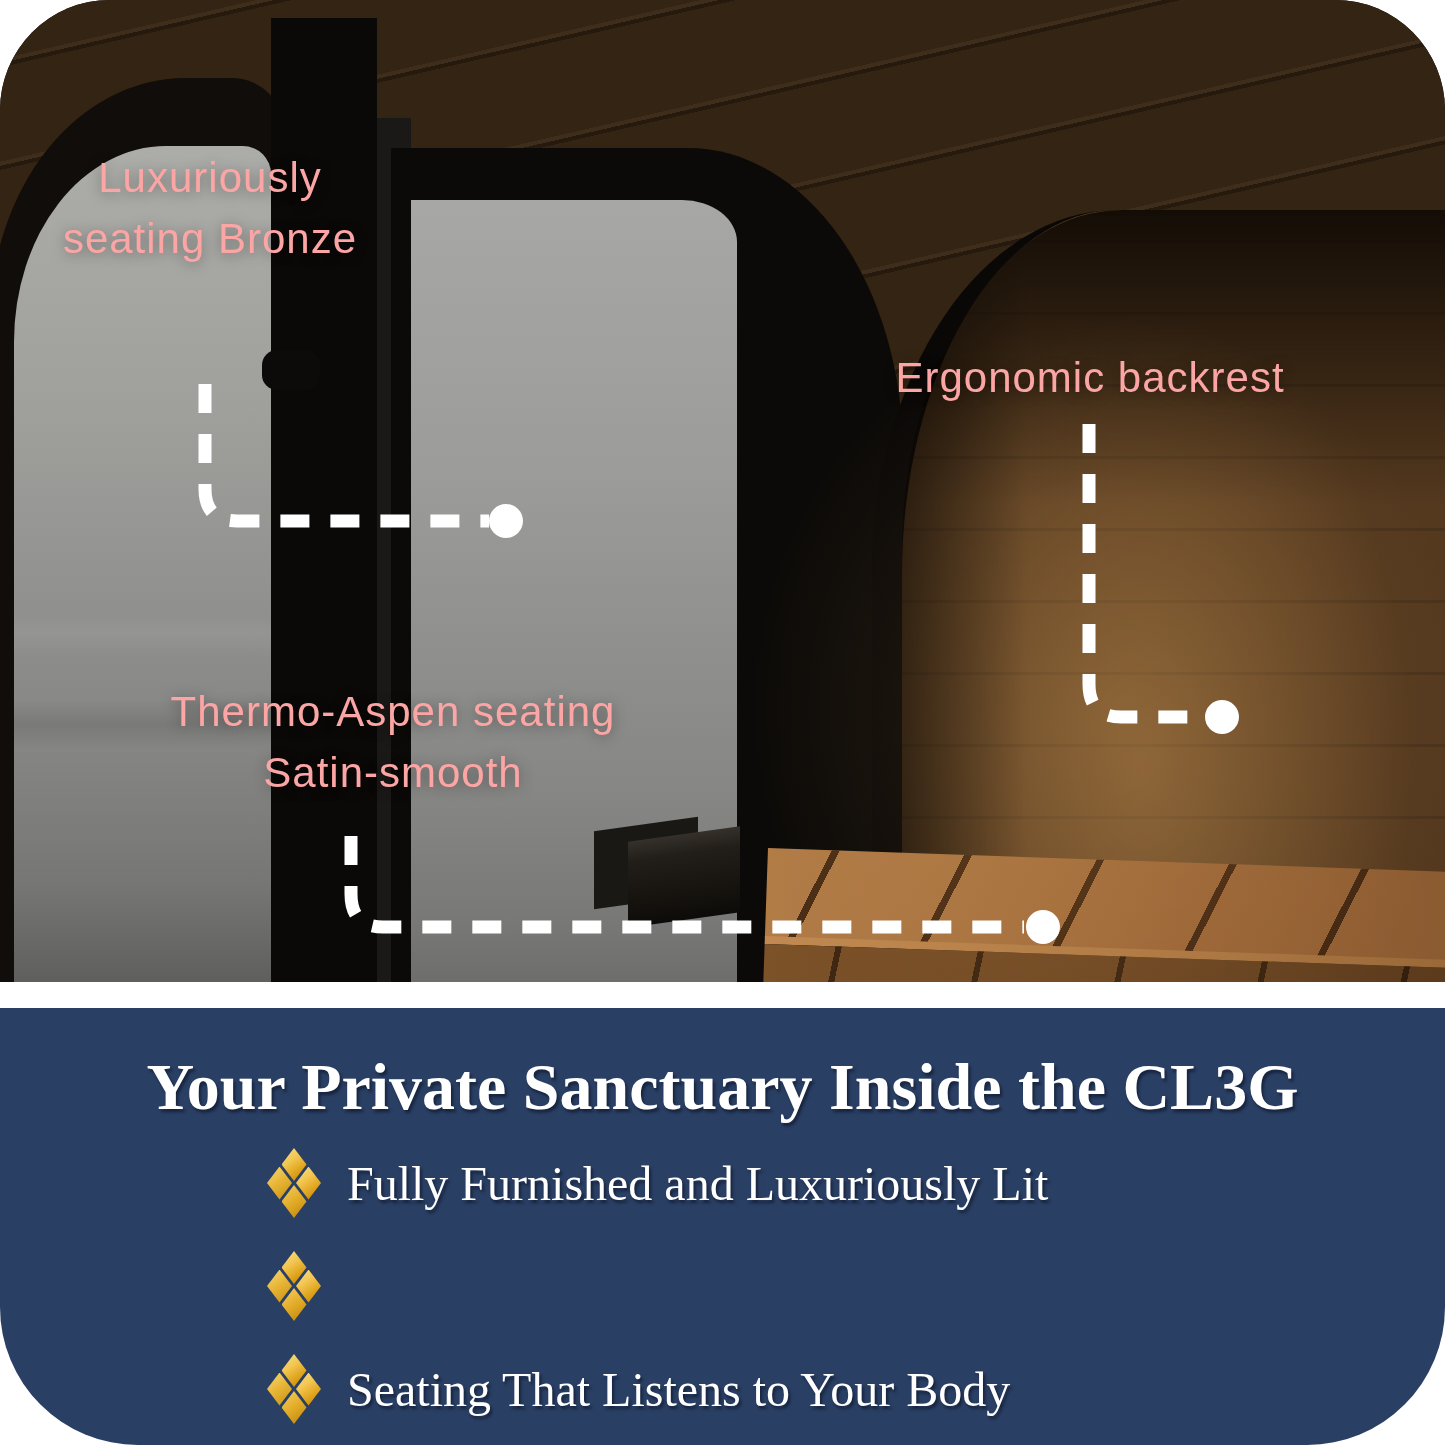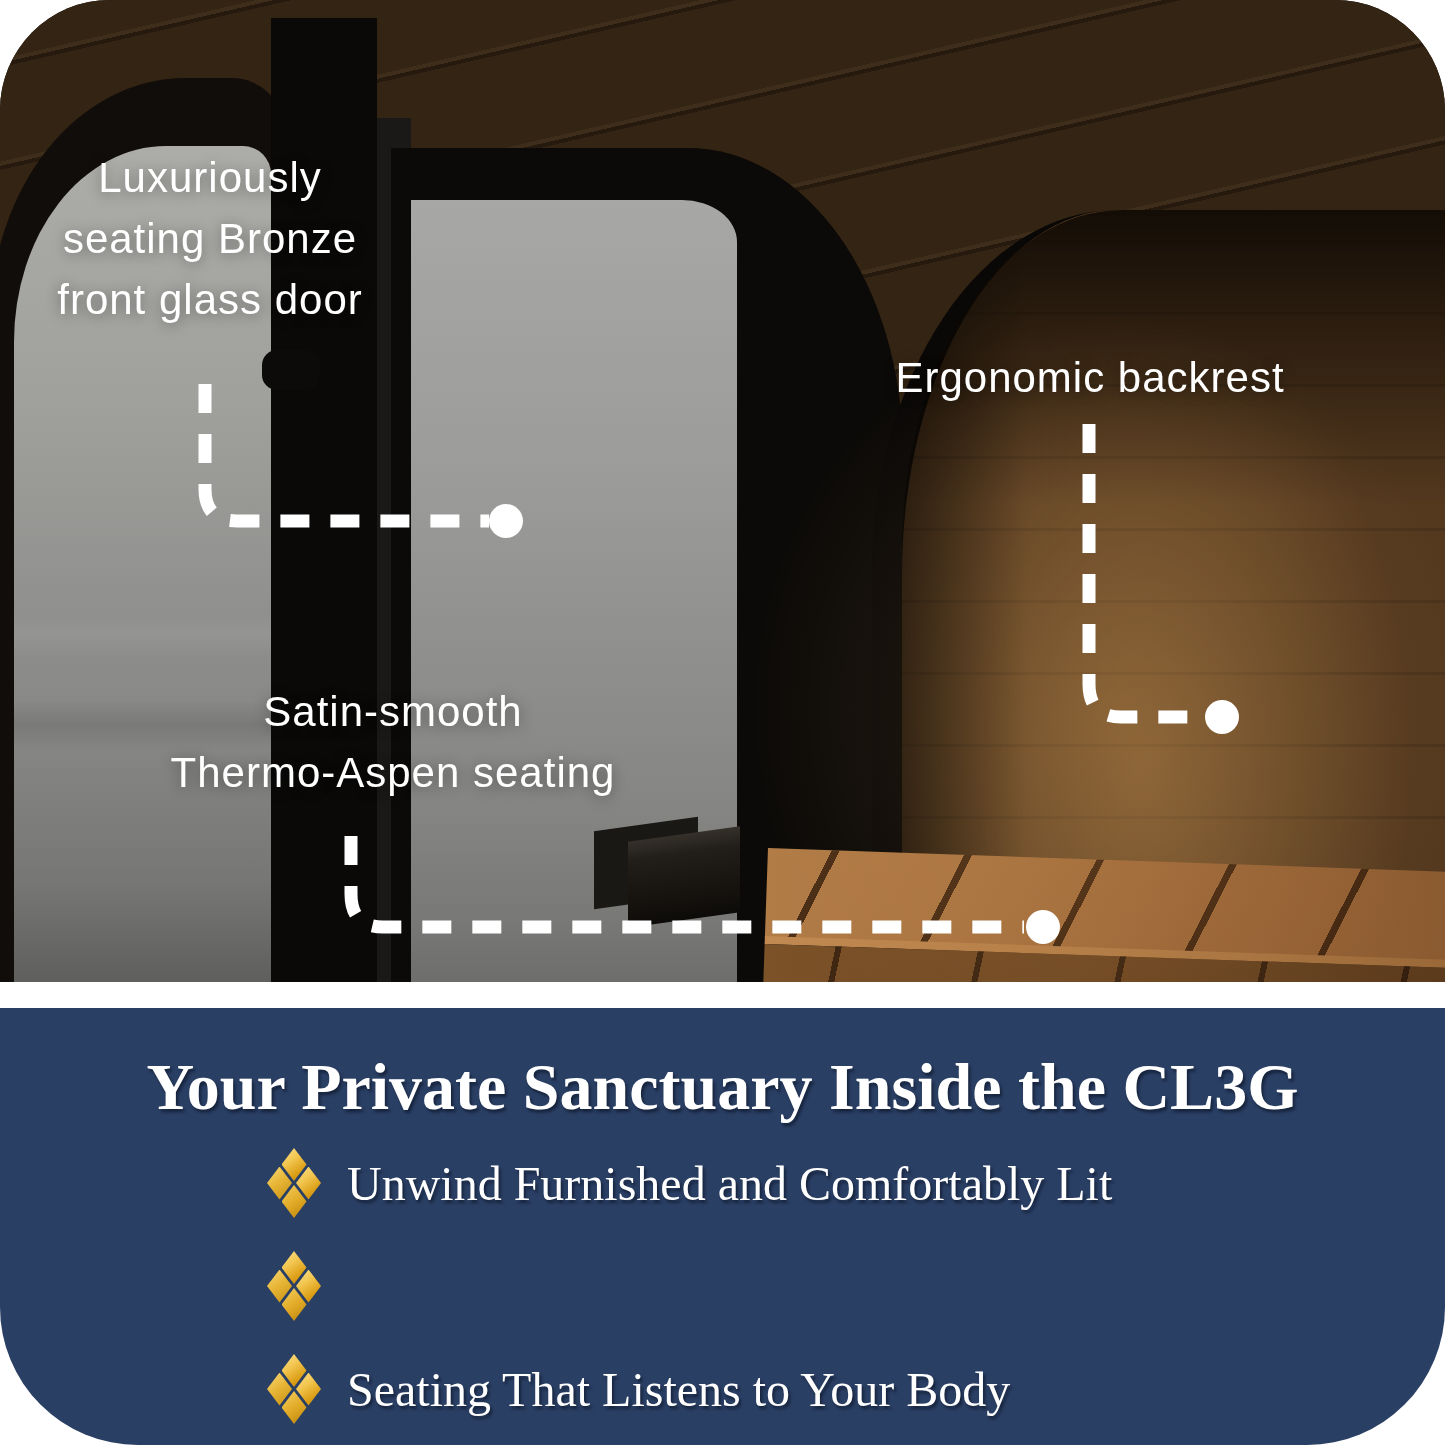--- a/index.html
+++ b/index.html
@@ -76,21 +76,21 @@
     background:
       repeating-linear-gradient(100deg, rgba(30,15,5,0) 0 70px, rgba(25,12,4,.6) 70px 76px, rgba(30,15,5,0) 76px 140px),
       linear-gradient(90deg,#7c5228 0%,#6b4522 55%,#5a3a1c 100%);}
 
   
   .glow{position:absolute;left:700px;top:260px;right:0;bottom:0;pointer-events:none;
     background:radial-gradient(ellipse at 55% 62%, rgba(255,190,100,.14), rgba(0,0,0,0) 62%);}
 
   
   .connectors{position:absolute;left:0;top:0;width:1445px;height:982px;}
-  .photo-label{position:absolute;color:#ffffff;font-size:42px;line-height:61px;letter-spacing:1px;
+  .photo-label{position:absolute;color:#fca5a5;font-size:42px;line-height:61px;letter-spacing:1px;
     text-align:center;text-shadow:0 2px 14px rgba(0,0,0,.4);}
   .label-door{left:10px;top:147px;width:400px;}
   .label-backrest{left:795px;top:347px;width:590px;}
   .label-seating{left:93px;top:681px;width:600px;}
 
   
   .gap{position:absolute;left:0;top:982px;width:1445px;height:26px;background:#ffffff;}
 
   
   .panel{position:absolute;left:0;top:1008px;width:1445px;height:437px;background:#2A3F64;
@@ -148,45 +148,44 @@
       <circle cx="506" cy="521" r="17" fill="#ffffff"></circle>
       <path d="M1089 424 L1089 684 Q1089 717 1121 717 L1204 717" stroke="#ffffff" stroke-width="13" stroke-dasharray="29 21"></path>
       <circle cx="1222" cy="717" r="17" fill="#ffffff"></circle>
       <path d="M351 836 L351 894 Q351 927 383 927 L1024 927" stroke="#ffffff" stroke-width="13" stroke-dasharray="29 21"></path>
       <circle cx="1043" cy="927" r="17" fill="#ffffff"></circle>
     </svg>
 
     <div class="photo-label label-door">
       <div>Luxuriously</div>
       <div>seating Bronze</div>
-      <div>front glass door</div>
     </div>
     <div class="photo-label label-backrest">
       <div>Ergonomic backrest</div>
     </div>
     <div class="photo-label label-seating">
+      <div>Thermo-Aspen seating</div>
       <div>Satin-smooth</div>
-      <div>Thermo-Aspen seating</div>
     </div>
   </div>
 
   <div class="gap"></div>
 
   <div class="panel">
     <div class="panel-title">Your Private Sanctuary Inside the CL3G</div>
 
     <div class="bullets">
       <div class="bullet-row">
         <span class="diamond-icon">
           <i class="d-top"></i>
             <i class="d-left"></i>
             <i class="d-right"></i>
             <i class="d-bottom"></i>
         </span>
-        <span class="bullet-text">Unwind Furnished and Comfortably Lit</span>
+        <span class="bullet-text">Fully Furnished and Luxuriously Lit</span>
       </div>
       <div class="bullet-row">
         <span class="diamond-icon">
           <i class="d-top"></i>
             <i class="d-left"></i>
             <i class="d-right"></i>
             <i class="d-bottom"></i>
         </span>
       </div>
       <div class="bullet-row">

